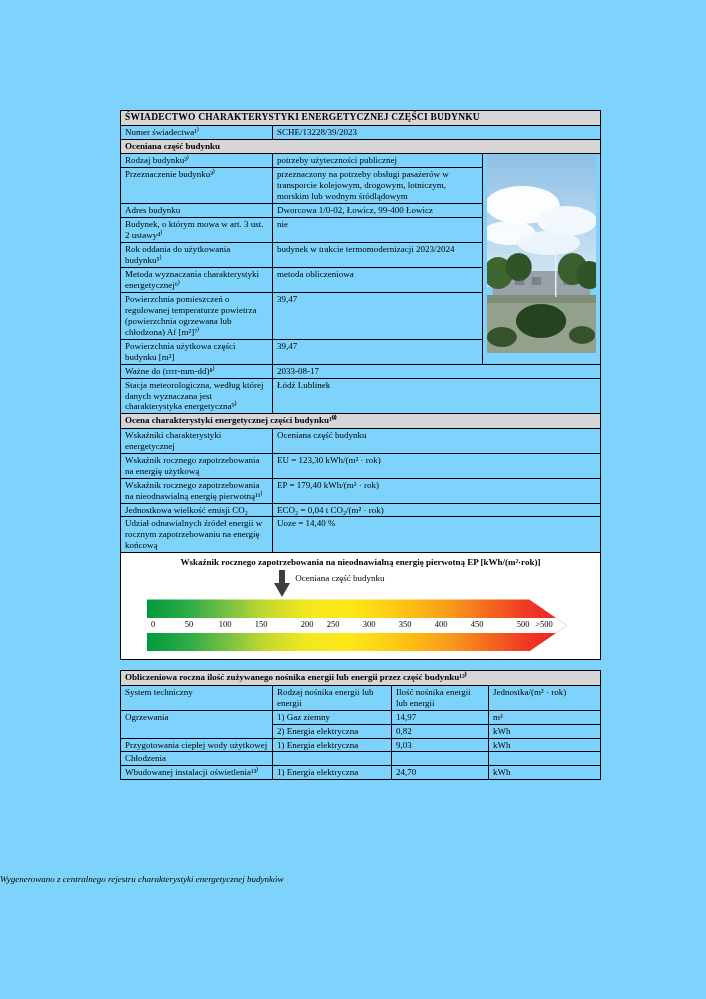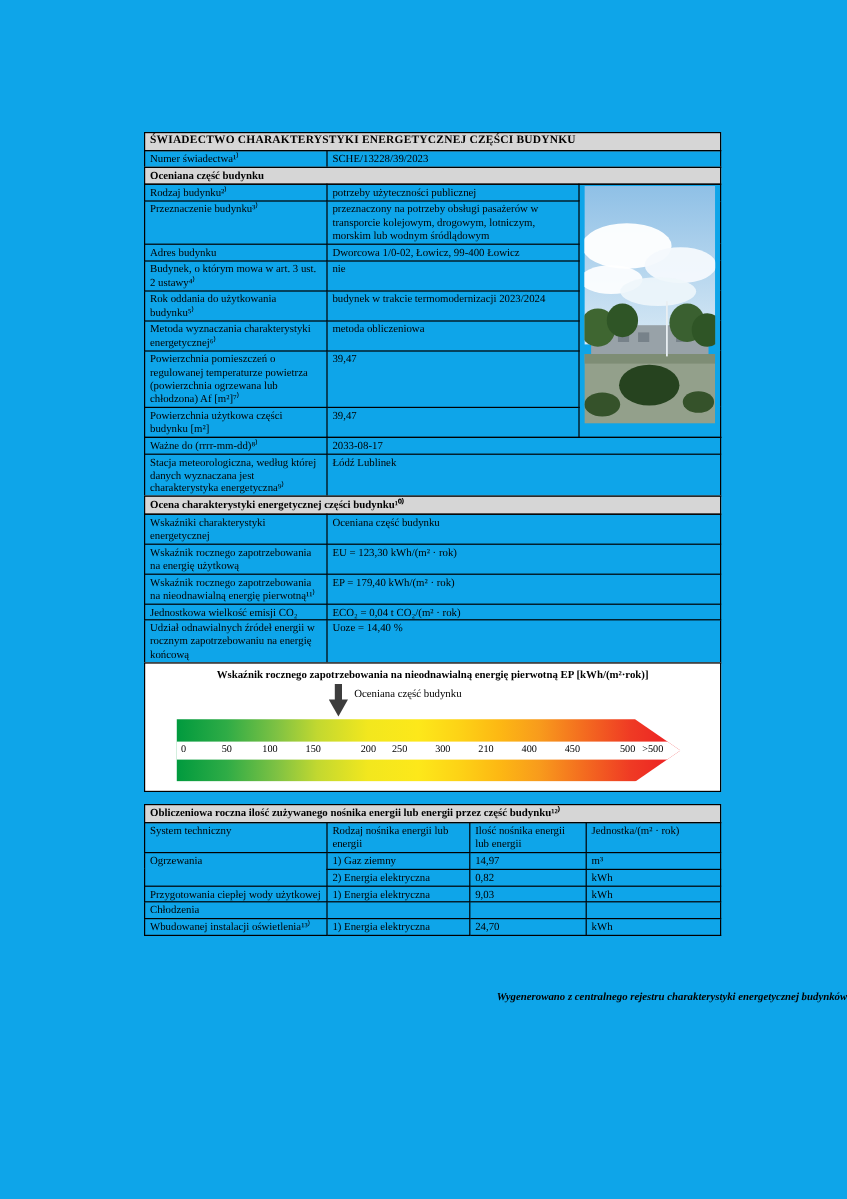--- a/index.html
+++ b/index.html
@@ -3,21 +3,21 @@
 <meta charset="utf-8">
 <style>
   * { box-sizing: border-box; }
   html, body { margin: 0; padding: 0; }
   body {
     width: 706px; height: 999px;
     background: #ffffff;
     font-family: "Liberation Serif", serif;
     color: #000;
   }
-  .page { position: relative; width: 706px; height: 999px; background: #0ea5e9; overflow: hidden; }
+  .page { position: relative; width: 706px; height: 999px; background: #7dd3fc; overflow: hidden; }
   .doc { position: absolute; left: 120px; top: 110px; width: 481px; }
 
   .bar {
     border: 1px solid #000;
     background: #d6d6d6;
     font-weight: bold;
     font-size: 9px;
     line-height: 1.25;
     padding: 1px 4px;
     margin-top: -1px;
@@ -65,22 +65,22 @@
     -webkit-clip-path: polygon(0 0, 91% 0, 100% 50%, 91% 100%, 0 100%);
     clip-path: polygon(0 0, 91% 0, 100% 50%, 91% 100%, 0 100%);
   }
   .ep-strip { position: absolute; left: 0; right: 0; top: 19px; height: 15px; background: #fff; }
   .tick { position: absolute; top: 1px; font-size: 8.5px; transform: translateX(-50%); white-space: nowrap; }
   .t0 { left: 6px; } .t1 { left: 42px; } .t2 { left: 78px; } .t3 { left: 114px; }
   .t4 { left: 150px; margin-left: 10px; } .t5 { left: 186px; } .t6 { left: 222px; } .t7 { left: 258px; }
   .t8 { left: 294px; } .t9 { left: 330px; } .t10 { left: 366px; padding-left: 20px; } .t11 { left: 397px; }
 
   .footer-note {
-    position: absolute; left: 0; right: 0; top: 825px;
-    text-align: right; font-size: 9px; font-style: italic; font-weight: bold;
+    position: absolute; left: 0; right: 0; top: 874px;
+    text-align: left; font-size: 9px; font-style: italic;
   }
 </style>
 </head>
 <body>
 
 <div class="page">
   <div class="doc">
 
     <div class="bar title-bar">ŚWIADECTWO CHARAKTERYSTYKI ENERGETYCZNEJ CZĘŚCI BUDYNKU</div>
 
@@ -231,21 +231,21 @@
       <div class="ep-bar">
         <div class="ep-grad">
           <div class="ep-strip">
             <span class="tick t0">0</span>
             <span class="tick t1">50</span>
             <span class="tick t2">100</span>
             <span class="tick t3">150</span>
             <span class="tick t4">200</span>
             <span class="tick t5">250</span>
             <span class="tick t6">300</span>
-            <span class="tick t7">210</span>
+            <span class="tick t7">350</span>
             <span class="tick t8">400</span>
             <span class="tick t9">450</span>
             <span class="tick t10">500</span>
             <span class="tick t11">&gt;500</span>
           </div>
         </div>
       </div>
     </div>
 
     <div class="bar mt10">Obliczeniowa roczna ilość zużywanego nośnika energii lub energii przez część budynku¹²⁾</div>

